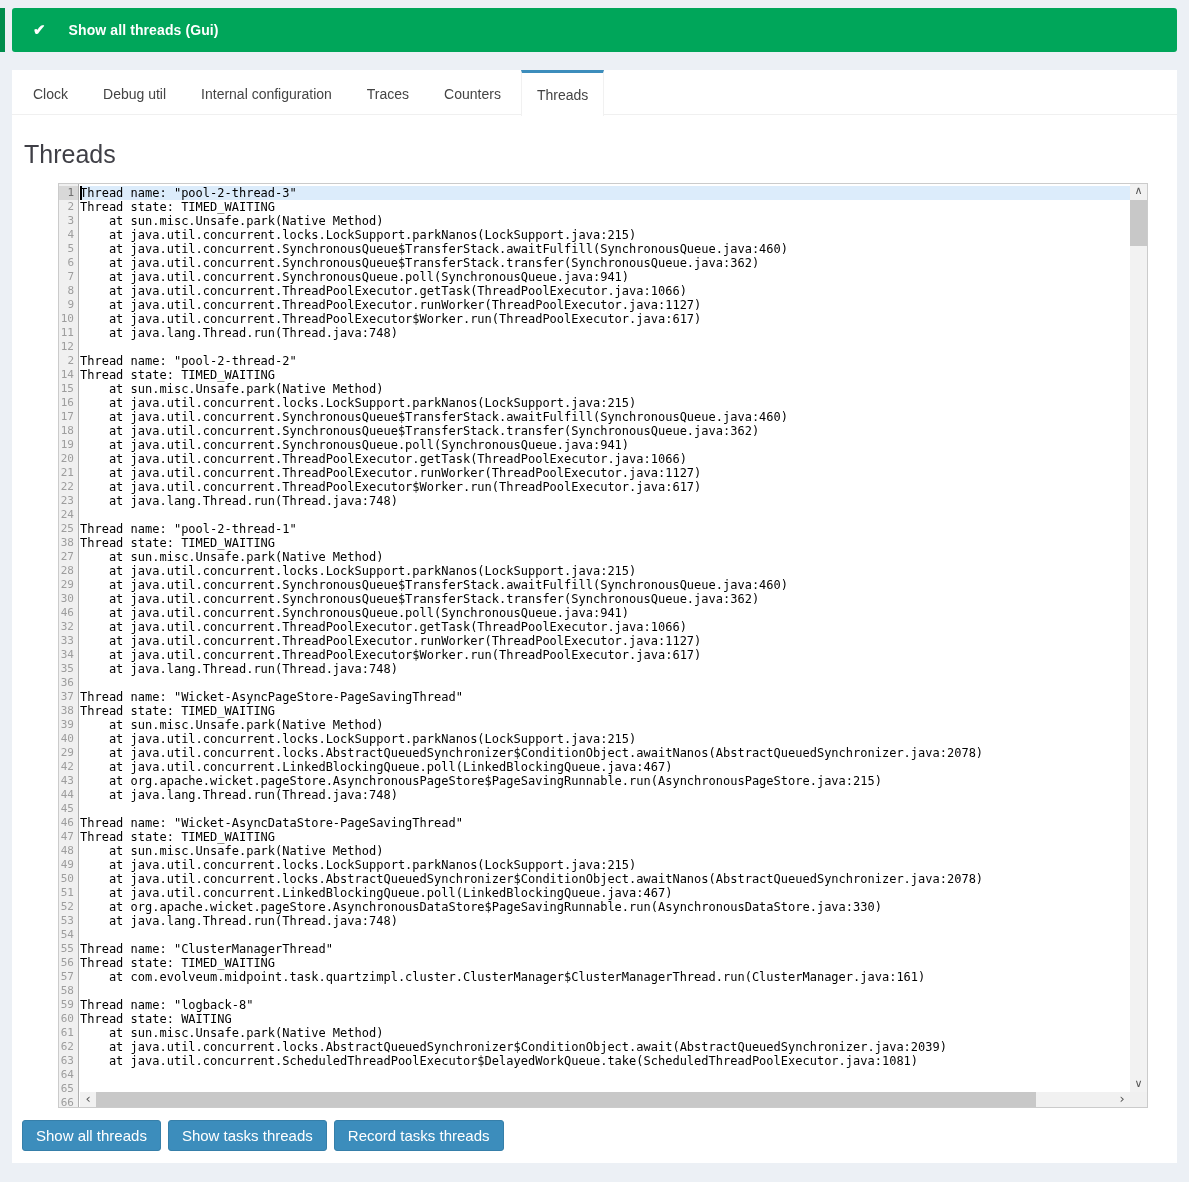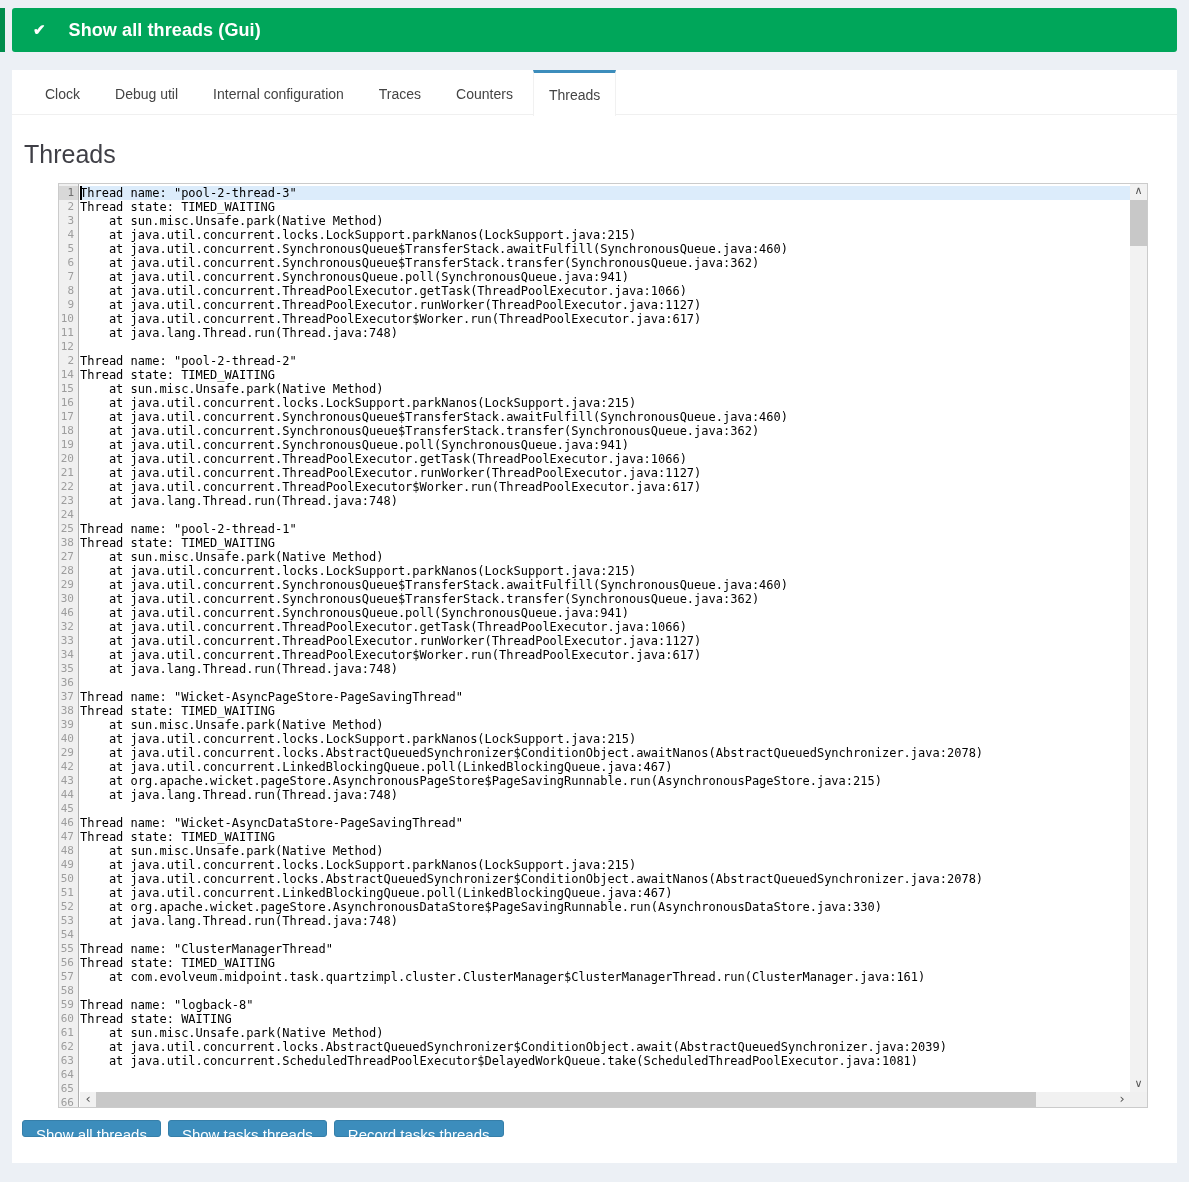--- a/index.html
+++ b/index.html
@@ -9,24 +9,24 @@
     background:#ecf0f5; font-family:"Liberation Sans", sans-serif;
   }
   
   .alert-accent { position:absolute; left:0; top:8px; width:5px; height:44px; background:#008d4c; }
   .alert-success {
     position:absolute; left:12px; top:8px; width:1165px; height:44px;
     background:#00a65a; border-radius:3px; color:#fff;
     display:flex; align-items:center; padding-left:21px;
   }
   .alert-check { font-size:15px; font-weight:bold; margin-right:23px; }
-  .alert-msg { font-size:18px; font-weight:bold; letter-spacing:.1px; }
+  .alert-msg { font-size:14px; font-weight:bold; letter-spacing:.1px; }
   
   .card { position:absolute; left:12px; top:70px; width:1165px; height:1093px; background:#fff; }
-  .tabbar { display:flex; height:45px; padding-left:18px; border-bottom:1px solid #f0f0f0; }
+  .tabbar { display:flex; height:45px; padding-left:6px; border-bottom:1px solid #f0f0f0; }
   .tab {
     display:flex; align-items:center; padding:0 15px; margin-right:5px;
     font-size:14px; color:#444; border-top:3px solid transparent; height:45px; cursor:pointer;
   }
   .tab.active {
     border-top-color:#3c8dbc; background:#fff; height:46px;
     border-left:1px solid #f1f1f1; border-right:1px solid #f1f1f1; position:relative; z-index:1;
   }
   .page-title { position:absolute; left:12px; top:70px; font-size:25px; color:#3f3f46; }
   
@@ -69,21 +69,21 @@
   .arr-up    { top:0; left:0; width:17px; height:16px; line-height:14px; font-size:11px; }
   .arr-down  { bottom:0; left:0; width:17px; height:16px; line-height:16px; font-size:11px; }
   .arr-left  { left:0; top:0; width:16px; height:15px; line-height:13px; font-size:13px; }
   .arr-right { right:0; top:0; width:16px; height:15px; line-height:13px; font-size:13px; }
   .vthumb { position:absolute; left:0; top:16px; width:17px; height:46px; background:#c8c8c8; }
   .hthumb { position:absolute; left:16px; top:0; width:940px; height:15px; background:#c8c8c8; }
   .scroll-corner { position:absolute; right:0; bottom:0; width:17px; height:15px; background:#f0f0f0; z-index:3; }
   
   .btn-row { position:absolute; left:10px; top:1050px; display:flex; gap:7px; }
   .btn {
-    height:17px; padding:0 13px; background:#3c8dbc; border:1px solid #367fa9;
+    height:31px; padding:0 13px; background:#3c8dbc; border:1px solid #367fa9;
     border-radius:3px; color:#fff; font-size:15px; font-family:"Liberation Sans", sans-serif;
     cursor:pointer; line-height:28px;
   }
 </style>
 </head>
 <body>
 
 <div class="screen">
 
   <div class="alert-accent"></div>

